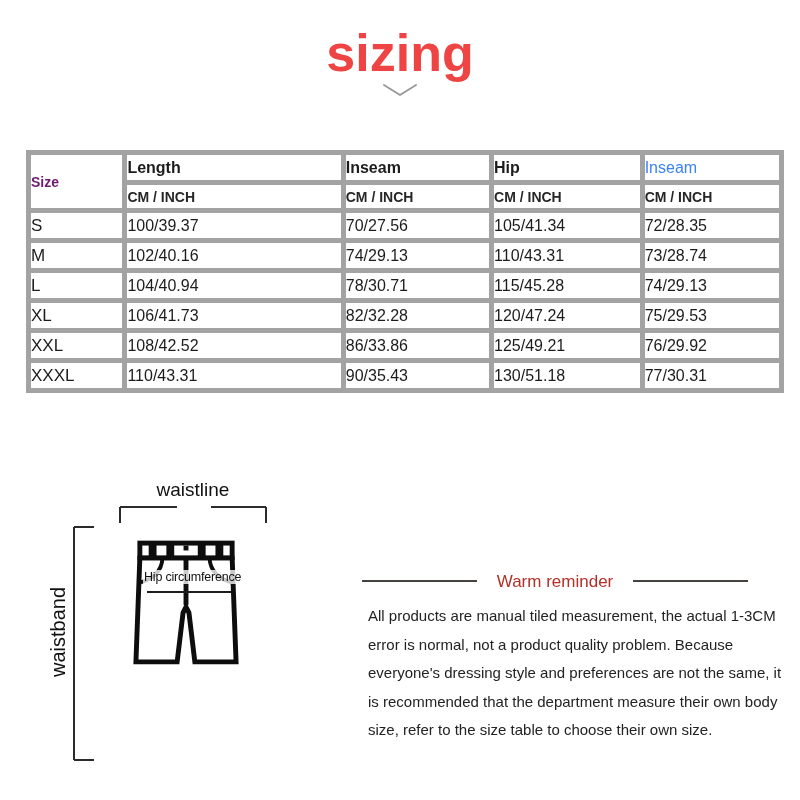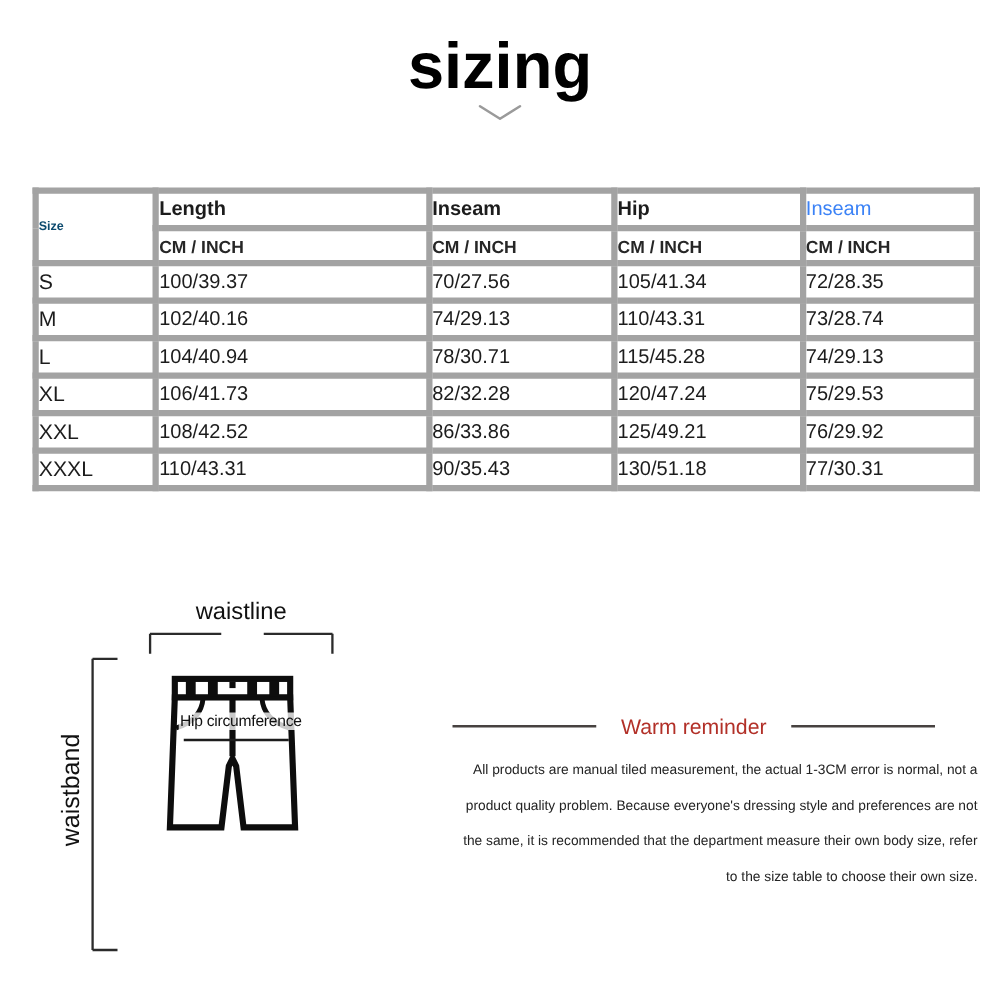--- a/index.html
+++ b/index.html
@@ -3,38 +3,38 @@
 <meta charset="utf-8">
 <style>
   html,body{margin:0;padding:0;}
   body{
     width:800px;height:800px;position:relative;background:#ffffff;
     font-family:"Liberation Sans","DejaVu Sans",sans-serif;color:#1a1a1a;
     overflow:hidden;
   }
   
   .title-wrap{position:absolute;left:0;top:26px;width:800px;text-align:center;}
-  .page-title{font-size:52px;font-weight:bold;color:#000000;letter-spacing:0px;line-height:1.05;}
+  .page-title{font-size:52px;font-weight:bold;color:#ef4444;letter-spacing:0px;line-height:1.05;}
   .title-chevron{display:block;margin:2px auto 0 auto;width:40px;height:15px;}
   
   .table-wrap{position:absolute;left:26px;top:150px;width:758px;}
   table.size-table{border-collapse:collapse;table-layout:fixed;width:758px;}
   .size-table th,.size-table td{
     border:5px solid #a3a3a3;text-align:left;vertical-align:middle;
     padding:0;overflow:hidden;white-space:nowrap;
   }
   .size-table col.c-size{width:12.8%;}
   .size-table col.c-length{width:29.0%;}
   .size-table col.c-waist{width:19.7%;}
   .size-table col.c-hip{width:20.0%;}
   .size-table col.c-inseam{width:18.5%;}
   .size-table tr.head-row{height:30px;}
   .size-table tr.unit-row{height:28px;padding-left:16px;}
   .size-table tr.data-row{height:30px;}
-  .th-size{font-size:10px;font-weight:bold;color:#0c4a6e;}
+  .th-size{font-size:14px;font-weight:bold;color:#701a75;}
   .th-measure{font-size:16px;font-weight:bold;color:#1c1c1c;}
   .th-measure.light{font-weight:400;color:#3b82f6;}
   .th-unit{font-size:14px;font-weight:bold;color:#262626;}
   .td-size{font-size:17px;color:#1c1c1c;}
   .td-val{font-size:16px;color:#1c1c1c;}
   
   .waistline-label{position:absolute;left:118px;top:479px;width:150px;text-align:center;
     font-size:19px;color:#111;}
   .bracket-top{position:absolute;left:119px;top:506px;}
   .bracket-left{position:absolute;left:73px;top:526px;}
@@ -43,21 +43,21 @@
   .shorts-svg{position:absolute;left:132px;top:538px;}
   .hip-label{position:absolute;left:143px;top:570px;font-size:12.5px;color:#111;
     background:rgba(255,255,255,0.78);padding:0 1px;z-index:2;letter-spacing:-0.2px;}
   .hip-line{position:absolute;left:147px;top:591px;width:84px;height:2px;background:#1c1c1c;z-index:2;}
   
   .reminder-head{position:absolute;left:362px;top:571px;width:386px;height:20px;
     display:flex;align-items:center;gap:20px;}
   .reminder-line{flex:1;height:2px;background:#474240;}
   .reminder-heading{font-size:17px;color:#b23028;white-space:nowrap;line-height:1;}
   .reminder-body{position:absolute;left:368px;top:602px;width:414px;
-    font-size:11px;line-height:28.5px;color:#232323;text-align:right;}
+    font-size:15px;line-height:28.5px;color:#232323;text-align:left;}
 </style>
 </head>
 <body>
 
 <div class="title-wrap">
   <div class="page-title">sizing</div>
   <svg class="title-chevron" viewBox="0 0 40 15" width="40" height="15">
     <polyline points="4,2 20,12 36,2" fill="none" stroke="#9a9a9a" stroke-width="2" stroke-linecap="round" stroke-linejoin="round"></polyline>
   </svg>
 </div>

